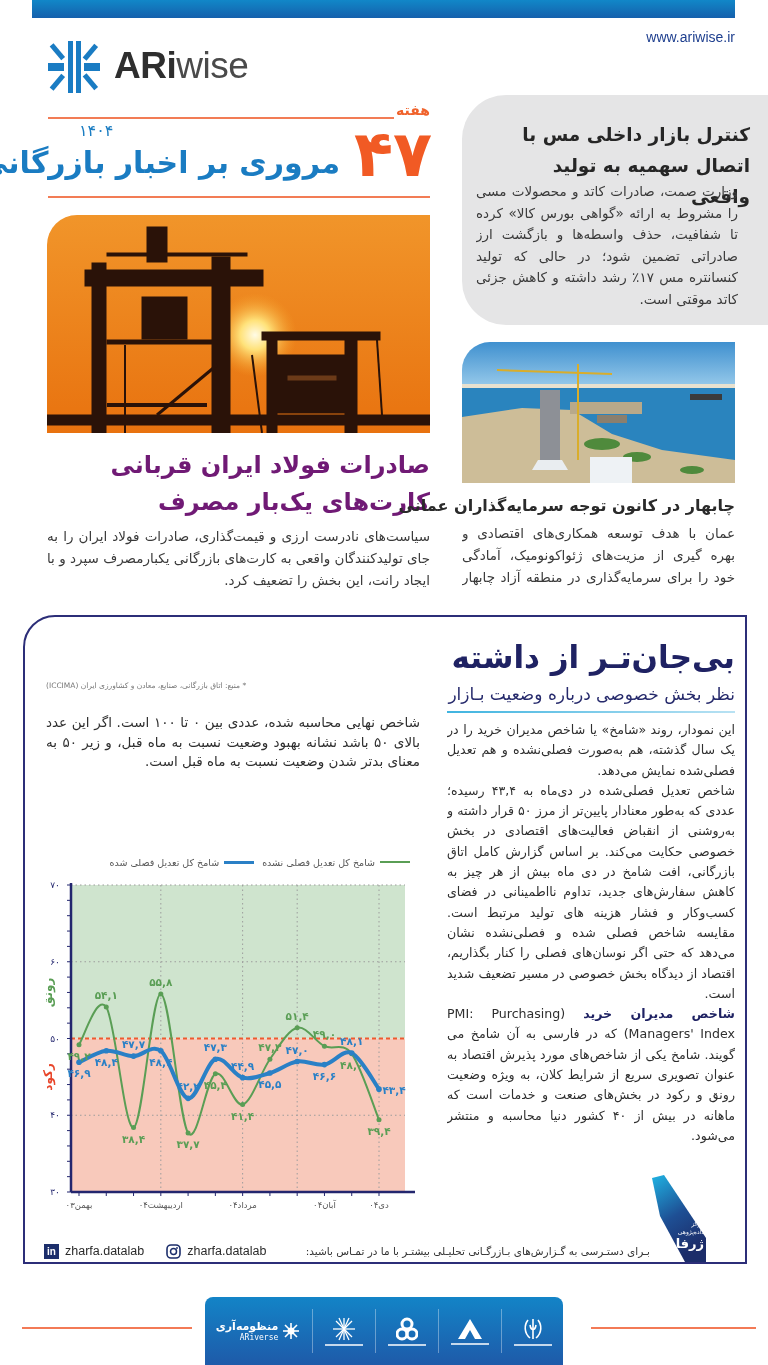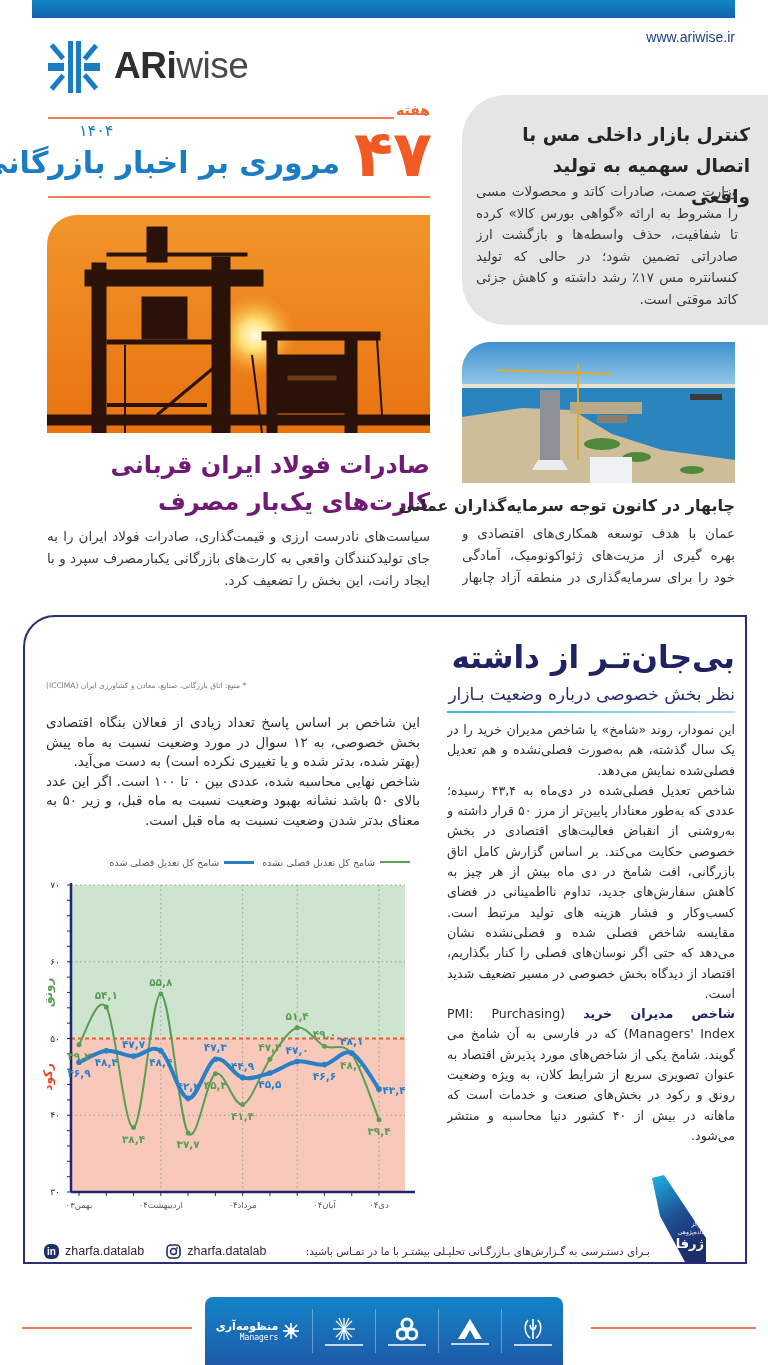--- a/index.html
+++ b/index.html
@@ -41,21 +41,21 @@
   .explainer p { margin: 0; }
   .legend { left: 95px; top: 854px; width: 315px; height: 16px; display: flex; flex-direction: row-reverse; align-items: center; gap: 8px; direction: ltr; }
   .legend-item { display: flex; flex-direction: row-reverse; align-items: center; gap: 5px; }
   .legend-swatch { display: inline-block; width: 30px; height: 2px; }
   .legend-text { font-size: 9.5px; color: #555; direction: rtl; white-space: nowrap; }
   .chart-svg { left: 30px; top: 870px; width: 390px; height: 345px; }
   .zharfa-logo { left: 652px; top: 1174px; width: 56px; height: 90px; }
   .contact-row { left: 44px; top: 1242px; width: 606px; height: 18px; display: flex; align-items: center; direction: ltr; gap: 6px; }
   .contact-handle { font-family: "Liberation Sans", sans-serif; font-size: 12.5px; color: #2a2a2a; }
   .contact-text { font-size: 10.5px; color: #333; direction: rtl; margin-left: auto; white-space: nowrap; }
-  .icon-in { width: 15px; height: 15px; background: #1c2e6b; color: #fff; font-family: "Liberation Sans", sans-serif; font-weight: bold; font-size: 10px; line-height: 15px; text-align: center; border-radius: 6px; }
+  .icon-in { width: 15px; height: 15px; background: #1c2e6b; color: #fff; font-family: "Liberation Sans", sans-serif; font-weight: bold; font-size: 10px; line-height: 15px; text-align: center; border-radius: 0; }
   .icon-ig { width: 15px; height: 15px; }
   .bottom-line { top: 1327px; height: 2px; background: #f37a56; }
   .bottom-panel { left: 205px; top: 1297px; width: 358px; height: 68px; border-radius: 8px 8px 0 0;
                   background: linear-gradient(180deg, #1384c7 0%, #1e5aa9 100%); display: flex; align-items: center; justify-content: center; gap: 0; direction: ltr; }
   .plogo { display: flex; flex-direction: column; align-items: center; padding: 0 12px; border-left: 1px solid rgba(255,255,255,0.35); height: 44px; justify-content: center; }
   .plogo:first-child { border-left: none; }
   .plogo .cap { width: 38px; height: 2px; background: rgba(255,255,255,0.75); margin-top: 3px; }
   .ariverse { display: flex; align-items: center; gap: 4px; }
   .ariverse-text { display: flex; flex-direction: column; align-items: flex-end; color: #fff; }
   .ariverse-fa { font-size: 11px; font-weight: bold; direction: rtl; }
@@ -168,21 +168,20 @@
 <div class="abs feature-subtitle rtl">نظر بخش خصوصی درباره وضعیت بـازار</div>
 <div class="abs feature-divider"></div>
 <div class="abs feature-body rtl">
   <p>این نمودار، روند «شامخ» یا شاخص مدیران خرید را در یک سال گذشته، هم به‌صورت فصلی‌نشده و هم تعدیل فصلی‌شده نمایش می‌دهد.</p>
   <p>شاخص تعدیل فصلی‌شده در دی‌ماه به ۴۳,۴ رسیده؛ عددی که به‌طور معنادار پایین‌تر از مرز ۵۰ قرار داشته و به‌روشنی از انقباض فعالیت‌های اقتصادی در بخش خصوصی حکایت می‌کند. بر اساس گزارش کامل اتاق بازرگانی، افت شامخ در دی ماه بیش از هر چیز به کاهش سفارش‌های جدید، تداوم نااطمینانی در فضای کسب‌وکار و فشار هزینه های تولید مرتبط است. مقایسه شاخص فصلی شده و فصلی‌نشده نشان می‌دهد که حتی اگر نوسان‌های فصلی را کنار بگذاریم، اقتصاد از دیدگاه بخش خصوصی در مسیر تضعیف شدید است.</p>
   <p><span class="bold">شاخص مدیران خرید</span><span> (PMI: Purchasing Managers' Index) که در فارسی به آن شامخ می گویند. شامخ یکی از شاخص‌های مورد پذیرش اقتصاد به عنوان تصویری سریع از شرایط کلان، به ویژه وضعیت رونق و رکود در بخش‌های صنعت و خدمات است که ماهانه در بیش از ۴۰ کشور دنیا محاسبه و منتشر می‌شود.</span></p>
 </div>
 
 <div class="abs source-note">* منبع: اتاق بازرگانی، صنایع، معادن و کشاورزی ایران (ICCIMA)</div>
 <div class="abs explainer rtl">
-  <p>این شاخص بر اساس پاسخ تعداد زیادی از فعالان بنگاه اقتصادی بخش خصوصی، به ۱۲ سوال در مورد وضعیت نسبت به ماه پیش (بهتر شده، بدتر شده و یا تغییری نکرده است) به دست می‌آید.</p>
   <p>شاخص نهایی محاسبه شده، عددی بین ۰ تا ۱۰۰ است. اگر این عدد بالای ۵۰ باشد نشانه بهبود وضعیت نسبت به ماه قبل، و زیر ۵۰ به معنای بدتر شدن وضعیت نسبت به ماه قبل است.</p>
 </div>
 
 <div class="abs legend">
   <div class="legend-item">
     <span class="legend-swatch" style="background:#5a9e55"></span>
     <span class="legend-text">شامخ کل تعدیل فصلی نشده</span>
   </div>
   <div class="legend-item">
     <span class="legend-swatch" style="background:#2a80c6; height:3px;"></span>
@@ -332,21 +331,21 @@
   <span class="contact-text">بـرای دستـرسی به گـزارش‌های بـازرگـانی تحلیـلی بیشتـر با ما در تمـاس باشید:</span>
 </div>
 
 <div class="abs bottom-line" style="left:22px; width:170px;"></div>
 <div class="abs bottom-line" style="left:591px; width:165px;"></div>
 <div class="abs bottom-panel">
   <div class="plogo">
     <div class="ariverse">
       <div class="ariverse-text">
         <span class="ariverse-fa">منظومه‌آری</span>
-        <span class="ariverse-en">Managers</span>
+        <span class="ariverse-en">ARiverse</span>
       </div>
       <svg width="18" height="18" viewBox="0 0 18 18">
         <g stroke="#fff" stroke-width="1.6">
             <line x1="9" y1="1" x2="9" y2="17"></line>
             <line x1="1" y1="9" x2="17" y2="9"></line>
             <line x1="3" y1="3" x2="15" y2="15"></line>
             <line x1="15" y1="3" x2="3" y2="15"></line>
           </g>
         <circle cx="9" cy="9" r="3.5" fill="#fff"></circle>
       </svg>

